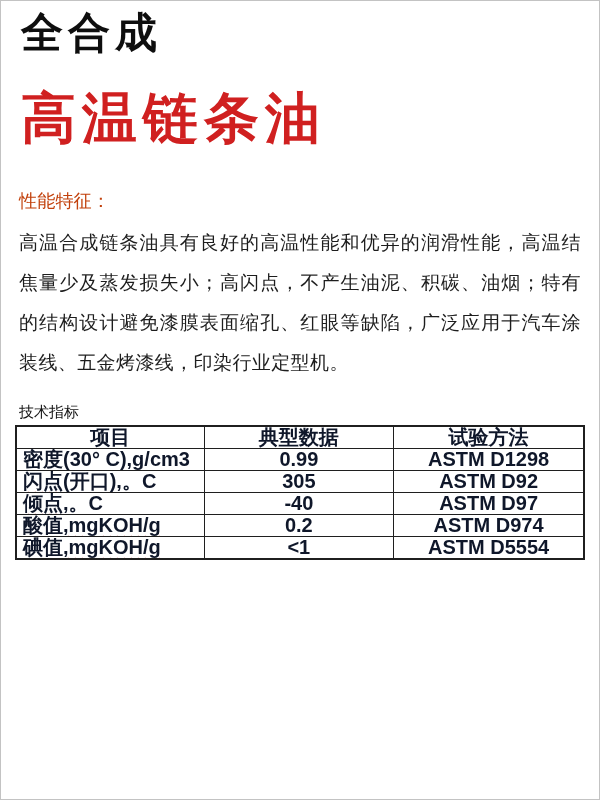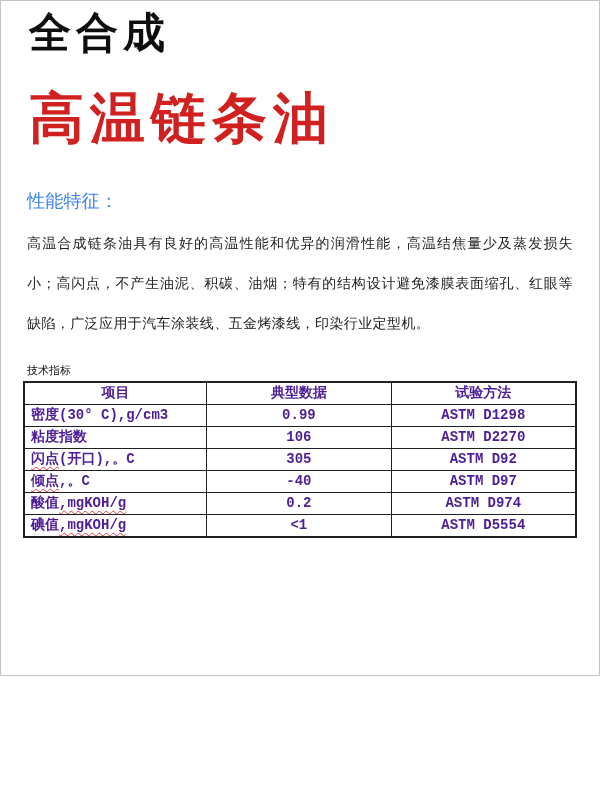--- a/index.html
+++ b/index.html
@@ -1,23 +1,23 @@
 <!DOCTYPE html>
 <html style="--accent-red: #d02020; --wavy-red: #e04040; --table-border: #1f1f1f;"><head>
 <meta charset="utf-8">
 <style>
   html, body { margin: 0; padding: 0; background: #ffffff; }
   .page {
     position: relative;
     width: 600px;
-    height: 676px;
+    height: 800px;
     box-sizing: border-box;
     background: #ffffff;
     border: 1px solid #c3c3c3;
-    padding: 0 22px;
+    padding: 0 14px;
     overflow: hidden;
     font-family: "Liberation Sans", sans-serif;
     color: #1d1d1d;
   }
   .title-black {
     margin: 8px 0 0 6px;
     font-size: 42px;
     line-height: 1.15;
     font-weight: 700;
     letter-spacing: 5px;
@@ -29,46 +29,45 @@
     line-height: 1.15;
     font-weight: 700;
     letter-spacing: 6px;
     color: var(--accent-red, #d02020);
   }
   .section-label {
     margin: 30px 0 0 0;
     padding: 0 4px;
     font-size: 18.2px;
     line-height: 40px;
-    color: #3b82f6;
+    color: #c2410c;
   }
   .body-para {
     margin: 2px 0 0 0;
     padding: 0 4px;
-    font-size: 14px;
+    font-size: 19px;
     letter-spacing: 0.4px;
     line-height: 40px;
     text-align: justify;
     color: #1d1d1d;
   }
   .table-title {
     margin: 20px 0 3px 0;
     padding-left: 4px;
-    font-size: 11px;
+    font-size: 15px;
     color: #111;
   }
   table.spec-table {
     width: 100%;
     border-collapse: collapse;
     table-layout: fixed;
     border: 2px solid var(--table-border, #1f1f1f);
-    font-size: 14px;
+    font-size: 20px;
     font-weight: 700;
-    color: #4c1d95;
-    font-family: Liberation Mono, monospace;
+    color: #0f172a;
   }
   table.spec-table th, table.spec-table td {
     border: 1px solid var(--table-border, #1f1f1f);
     padding: 0 6px;
     height: 21px;
     line-height: 21px;
     overflow: hidden;
     white-space: nowrap;
   }
   table.spec-table th { text-align: center; font-weight: 700; }
@@ -110,25 +109,20 @@
         <th>试验方法</th>
       </tr>
     </thead>
     <tbody>
       <tr>
         <td class="c-label"><span>密度(30° C),g/cm3</span><span class="wavy"></span><span></span></td>
         <td class="c-value">0.99</td>
         <td class="c-method">ASTM D1298</td>
       </tr>
       <tr>
-        <td class="c-label"><span>粘度指数</span><span class="wavy"></span><span></span></td>
-        <td class="c-value">106</td>
-        <td class="c-method">ASTM D2270</td>
-      </tr>
-      <tr>
         <td class="c-label"><span></span><span class="wavy">闪点</span><span>(开口),。C</span></td>
         <td class="c-value">305</td>
         <td class="c-method">ASTM D92</td>
       </tr>
       <tr>
         <td class="c-label"><span></span><span class="wavy">倾点</span><span>,。C</span></td>
         <td class="c-value">-40</td>
         <td class="c-method">ASTM D97</td>
       </tr>
       <tr>

